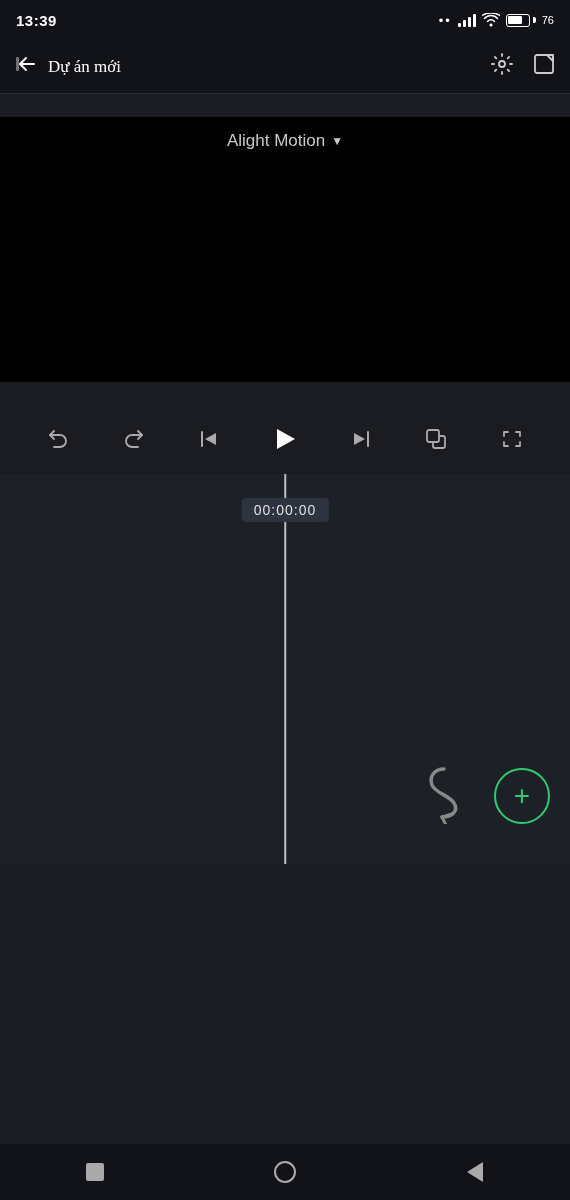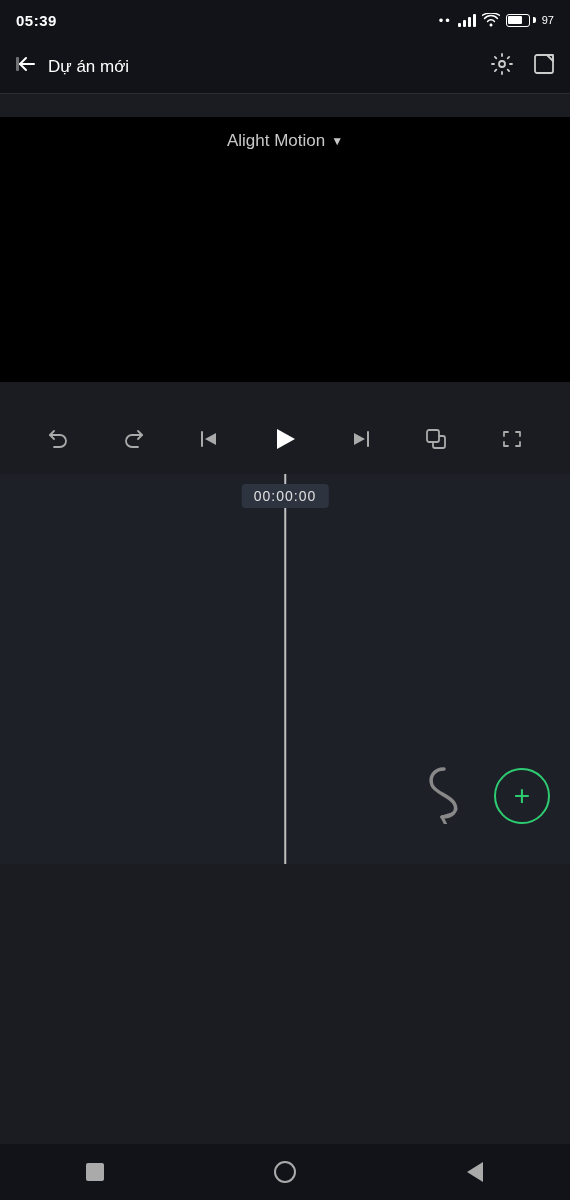--- a/index.html
+++ b/index.html
@@ -91,20 +91,21 @@
       display: flex;
       align-items: center;
       justify-content: space-between;
       padding: 0 14px;
       border-bottom: 1px solid #2a2d35;
     }
     .nav-left {
       display: flex;
       align-items: center;
       gap: 10px;
+      font-family: Liberation Serif, serif;
     }
     .nav-back-icon {
       color: #fff;
       font-size: 20px;
       cursor: pointer;
     }
     .nav-title {
       color: #fff;
       font-size: 17px;
       font-weight: 400;
@@ -192,21 +193,21 @@
     .timeline-area {
       position: relative;
       width: 100%;
       height: 390px;
       background: #1e2028;
       overflow: hidden;
     }
     
     .timecode-display {
       position: absolute;
-      top: 10px;
+      top: 24px;
       left: 50%;
       transform: translateX(-50%);
       background: #2e3340;
       color: #e0e0e0;
       font-size: 14px;
       font-weight: 500;
       padding: 4px 12px;
       border-radius: 4px;
       letter-spacing: 1px;
       z-index: 10;
@@ -293,21 +294,21 @@
     
     .swirl-svg {
       width: 70px;
       height: 65px;
     }
   </style>
 </head>
 <body>
 
 <div class="status-bar">
-  <span class="status-time">05:39</span>
+  <span class="status-time">13:39</span>
   <div class="status-icons">
     <span class="status-dots">••</span>
 
     <div class="signal-bars">
       <div class="signal-bar" style="height:4px;"></div>
       <div class="signal-bar" style="height:7px;"></div>
       <div class="signal-bar" style="height:10px;"></div>
       <div class="signal-bar" style="height:13px;"></div>
     </div>
 
@@ -317,21 +318,21 @@
       <path d="M2.5 5.5C4.2 3.6 6.5 2.5 9 2.5s4.8 1.1 6.5 3" stroke="#fff" stroke-width="1.4" fill="none" stroke-linecap="round"></path>
       <path d="M0 2.5C2.3.9 5.5 0 9 0s6.7.9 9 2.5" stroke="#fff" stroke-width="1.4" fill="none" stroke-linecap="round"></path>
     </svg>
 
     <div class="battery-icon">
       <div class="battery-body">
         <div class="battery-fill"></div>
       </div>
       <div class="battery-tip"></div>
     </div>
-    <span class="battery-pct">97</span>
+    <span class="battery-pct">76</span>
   </div>
 </div>
 
 <div class="nav-bar">
   <div class="nav-left">
     <span class="nav-back-icon">
       
       <svg width="24" height="20" viewBox="0 0 24 20" fill="none">
         <path d="M6 10H20" stroke="#fff" stroke-width="2" stroke-linecap="round"></path>
         <path d="M12 4L6 10L12 16" stroke="#fff" stroke-width="2" stroke-linecap="round" stroke-linejoin="round"></path>

